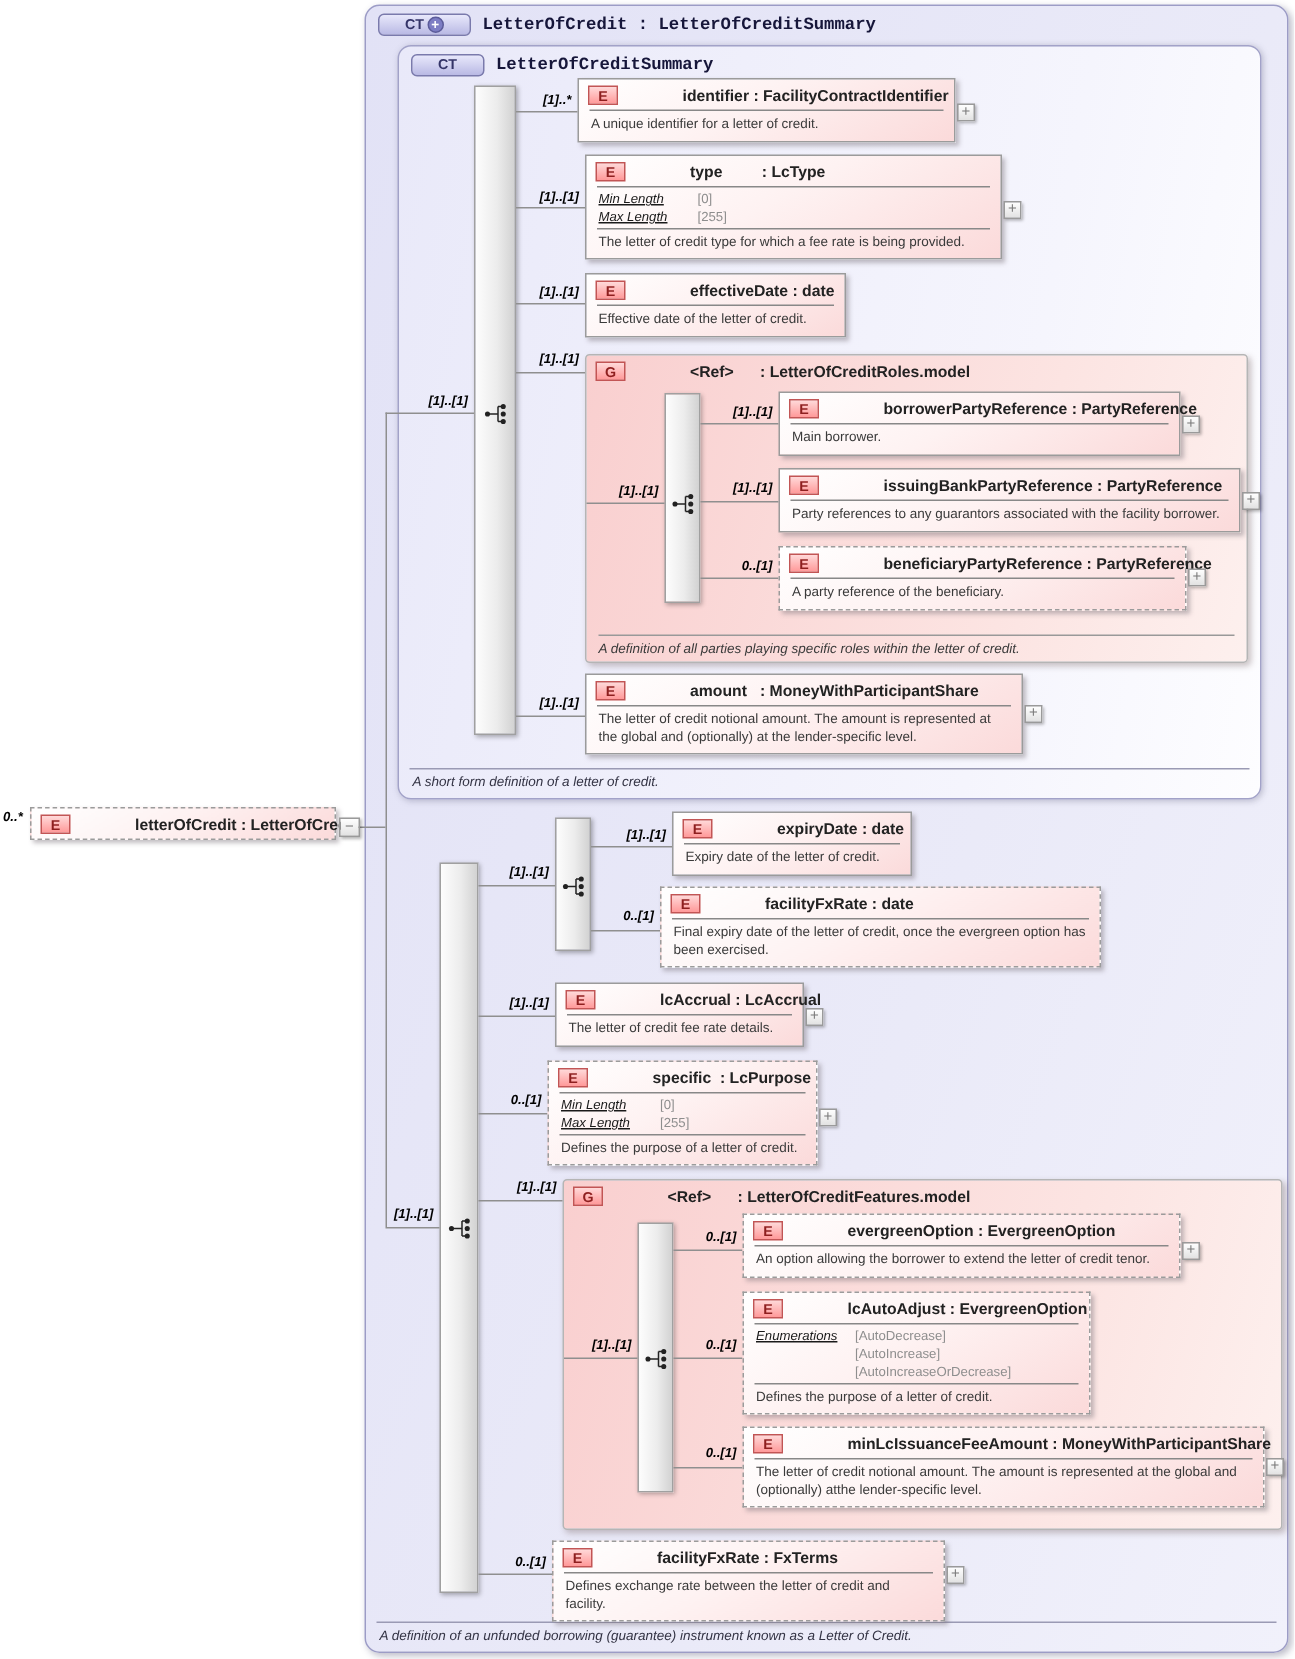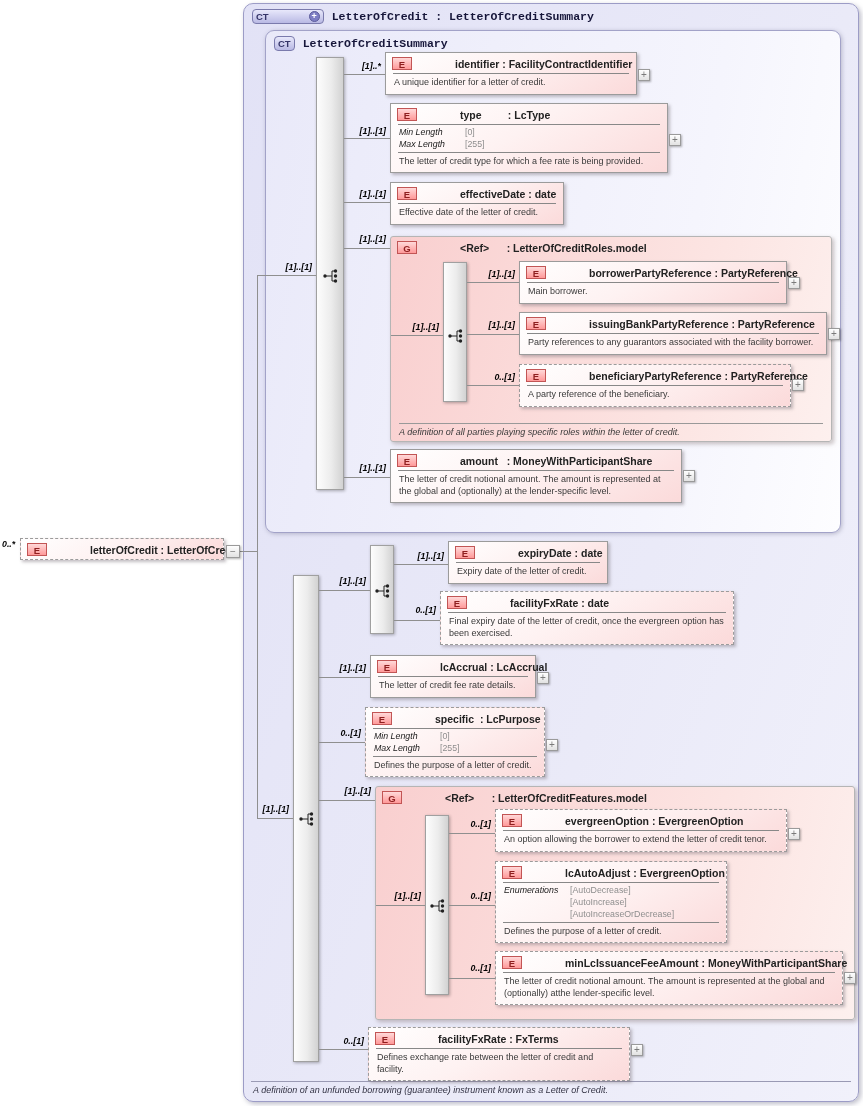--- a/index.html
+++ b/index.html
@@ -17,23 +17,23 @@
   }
   #inner-ct {
     left:265px; top:30px; width:576px; height:503px;
     background:linear-gradient(100deg,#e9e9f9 0%,#f5f5fd 70%,#fdfdff 100%);
     border:1px solid #a2a2c8; border-radius:9px;
     box-shadow:1px 1px 4px rgba(90,90,120,.35);
   }
   .ct-header { position:absolute; left:8px; top:5px; display:flex; align-items:center; gap:8px; }
   .ct-title { font-weight:bold; font-size:11.5px; color:#16163a; white-space:pre;font-family:Liberation Mono, monospace; }
   .badge-ct {
-    display:inline-flex; align-items:center; height:13px; padding:0 3px;
+    display:inline-flex; align-items:center; height:13px; padding:0 17px;
     background:linear-gradient(#e8e8fb,#b9b9e4); border:1px solid #7a7aac;
-    border-radius:4px; color:#343468; font-size:9.5px; font-weight:bold; line-height:13px;gap:38px;
+    border-radius:4px; color:#343468; font-size:9.5px; font-weight:bold; line-height:13px;
   }
   .plus-circle {
     display:inline-block; width:11px; height:11px; margin-left:2px; border-radius:50%;
     background:#7d7dc4; border:1px solid #5c5c9a; box-sizing:border-box;
     color:#ffffff; font-size:9px; line-height:9px; text-align:center; font-weight:bold;
   }
   .ct-footer {
     position:absolute; left:7px; right:7px; bottom:4px;
     border-top:1px solid #9a9ab4; padding:3px 2px 2px 2px;
     font-style:italic; font-size:9px; color:#333344;
@@ -67,21 +67,21 @@
   }
   .sep { border-top:1px solid #888; margin:0 7px; }
   .doc {
     font-size:9px; color:#3a3a3a;
     padding:3px 8px 5px 8px; line-height:1.3;
   }
   .facets {
     margin:2px 8px 1px 8px; font-size:8.8px;
     display:grid; grid-template-columns:60px 1fr; column-gap:6px; line-height:1.35;
   }
-  .fn { font-style:italic; color:#1a1a1a; }
+  .fn { font-style:italic; color:#1a1a1a;text-decoration:underline; }
   .fv { color:#8e8e8e; }
   
   .bar {
     position:absolute; box-sizing:border-box;
     background:linear-gradient(90deg,#fdfdfd 0%,#ececec 55%,#d2d2d2 100%);
     border:1px solid #a0a0a0; box-shadow:1px 1px 3px rgba(0,0,0,.3);
   }
   .seqicon { position:absolute; }
   
   .hline { position:absolute; height:1px; background:#8f8f8f; }
@@ -118,20 +118,21 @@
     <div class="ct-footer">A definition of an unfunded borrowing (guarantee) instrument known as a Letter of Credit.</div>
   </div>
 
   <div class="ctbox" id="inner-ct">
     <div class="ct-header">
       <span class="badge-ct">
           <span>CT</span>
         </span>
       <span class="ct-title">LetterOfCreditSummary</span>
     </div>
+    <div class="ct-footer">A short form definition of a letter of credit.</div>
   </div>
 
   <div class="gbox" style="left:390px; top:236px; width:442px; height:206px;">
     <div class="hd">
       <span class="badge-g">G</span>
       <span class="title">&lt;Ref&gt;      : LetterOfCreditRoles.model</span>
     </div>
     <div class="g-footer">A definition of all parties playing specific roles within the letter of credit.</div>
   </div>
 

